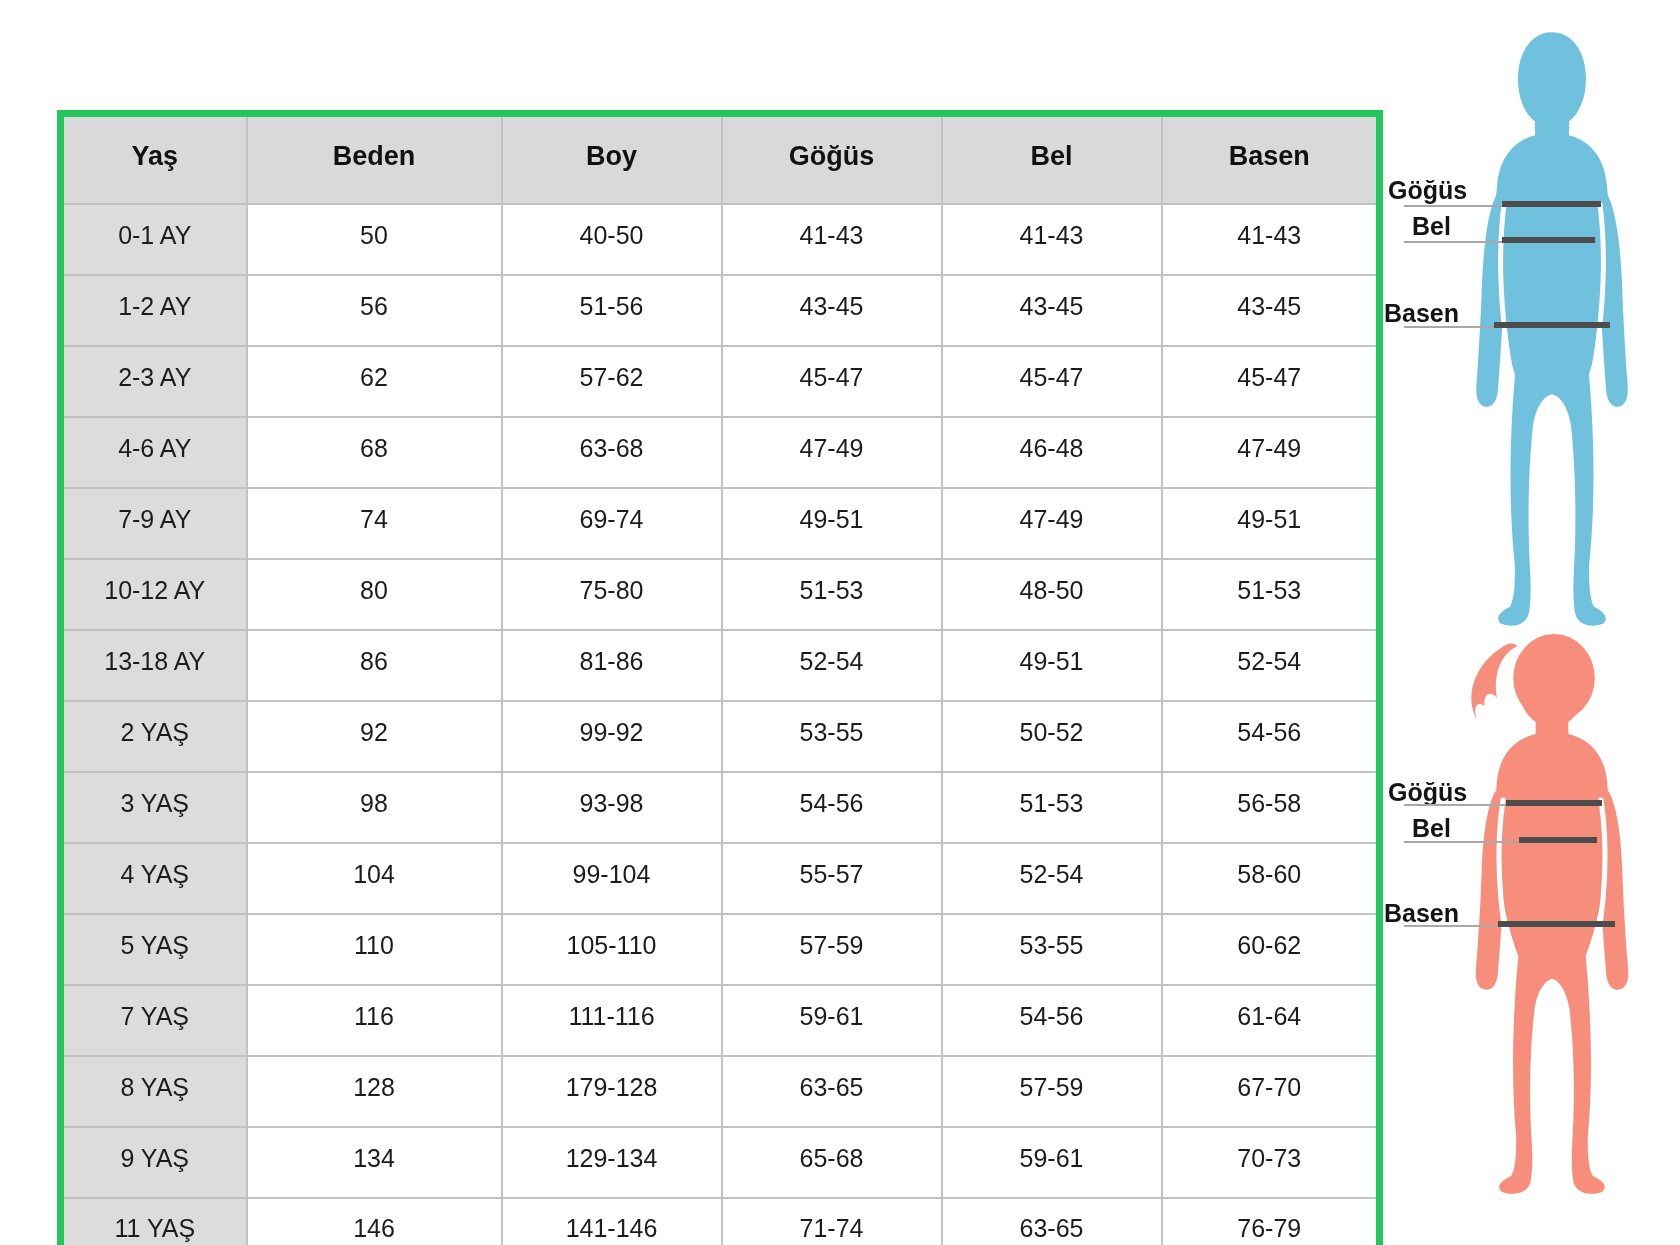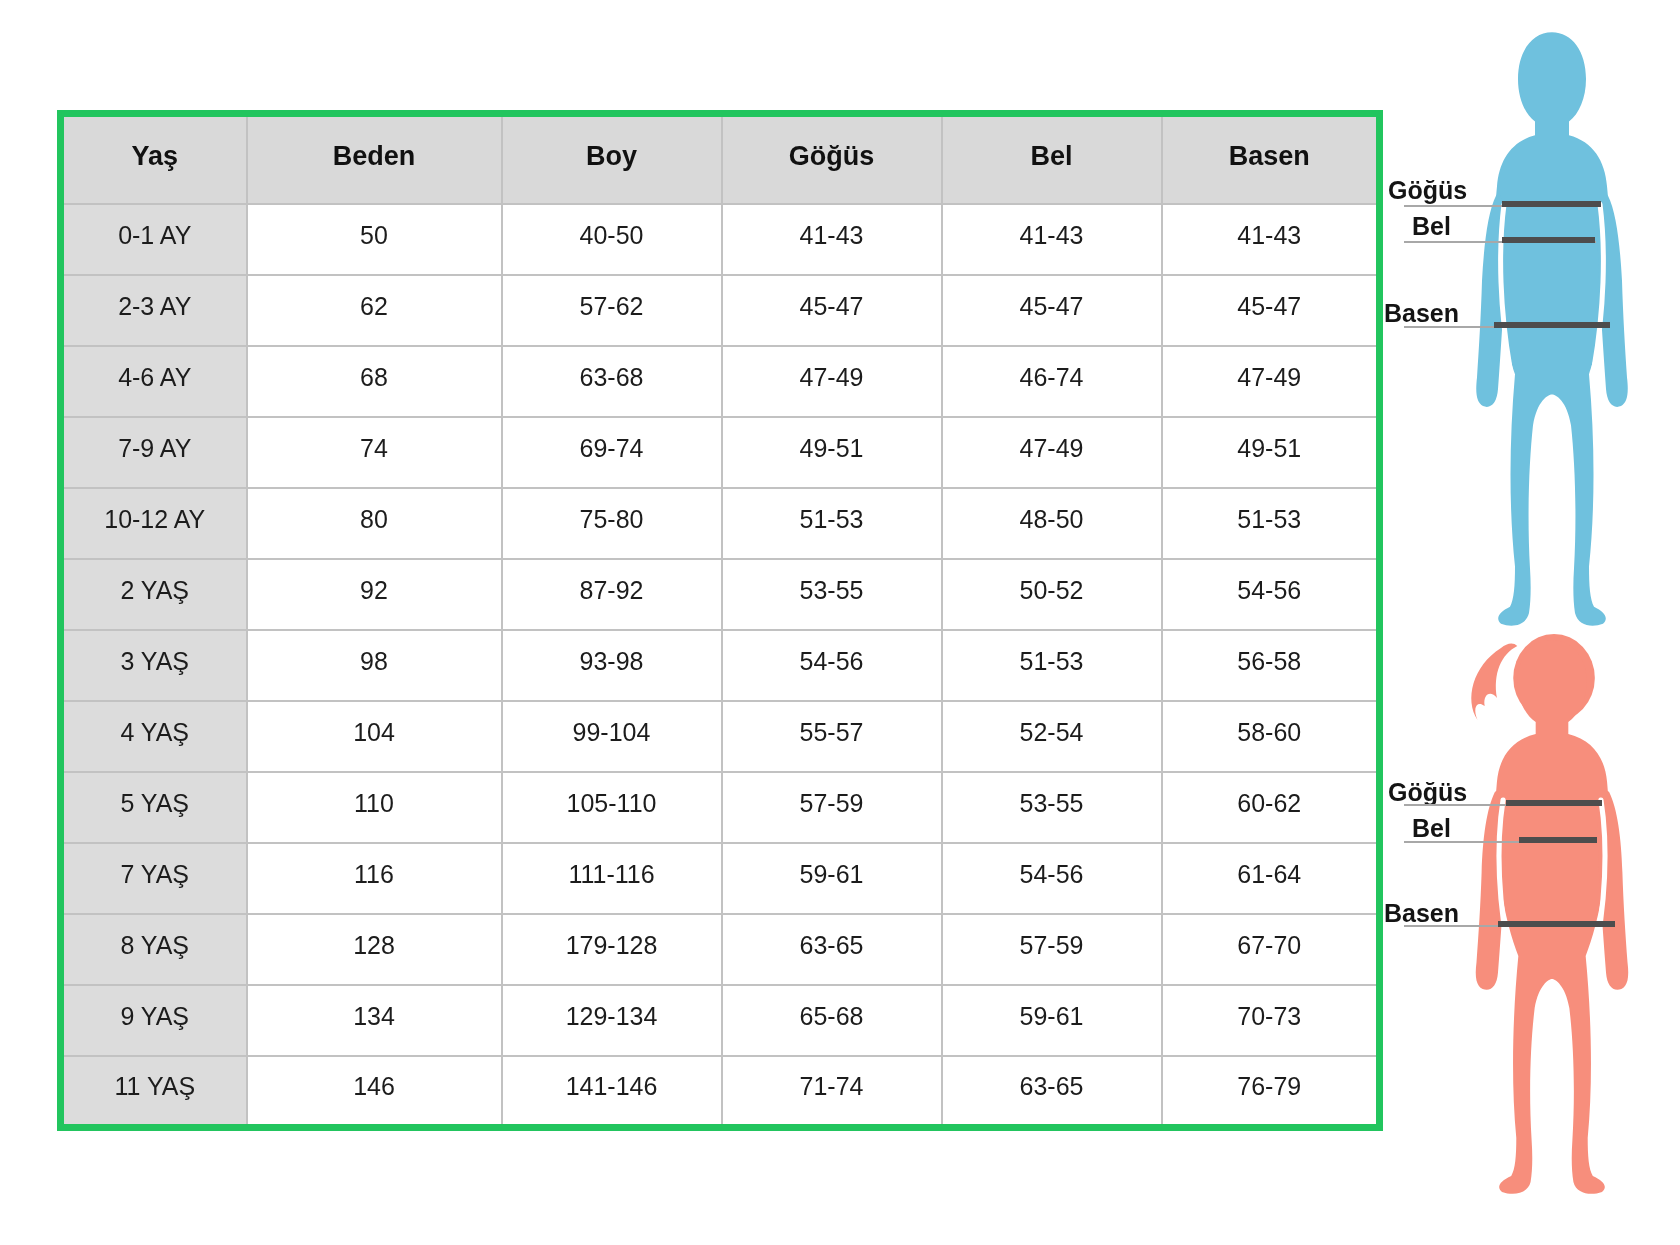--- a/index.html
+++ b/index.html
@@ -78,55 +78,71 @@
     <tbody>
         <tr>
           <th>0-1 AY</th>
           <td>50</td>
           <td>40-50</td>
           <td>41-43</td>
           <td>41-43</td>
           <td>41-43</td>
         </tr>
         <tr>
+          <th>1-2 AY</th>
+          <td>56</td>
+          <td>51-56</td>
+          <td>43-45</td>
+          <td>43-45</td>
+          <td>43-45</td>
+        </tr>
+        <tr>
           <th>2-3 AY</th>
           <td>62</td>
           <td>57-62</td>
           <td>45-47</td>
           <td>45-47</td>
           <td>45-47</td>
         </tr>
         <tr>
           <th>4-6 AY</th>
           <td>68</td>
           <td>63-68</td>
           <td>47-49</td>
-          <td>46-74</td>
+          <td>46-48</td>
           <td>47-49</td>
         </tr>
         <tr>
           <th>7-9 AY</th>
           <td>74</td>
           <td>69-74</td>
           <td>49-51</td>
           <td>47-49</td>
           <td>49-51</td>
         </tr>
         <tr>
           <th>10-12 AY</th>
           <td>80</td>
           <td>75-80</td>
           <td>51-53</td>
           <td>48-50</td>
           <td>51-53</td>
         </tr>
         <tr>
+          <th>13-18 AY</th>
+          <td>86</td>
+          <td>81-86</td>
+          <td>52-54</td>
+          <td>49-51</td>
+          <td>52-54</td>
+        </tr>
+        <tr>
           <th>2 YAŞ</th>
           <td>92</td>
-          <td>87-92</td>
+          <td>99-92</td>
           <td>53-55</td>
           <td>50-52</td>
           <td>54-56</td>
         </tr>
         <tr>
           <th>3 YAŞ</th>
           <td>98</td>
           <td>93-98</td>
           <td>54-56</td>
           <td>51-53</td>

